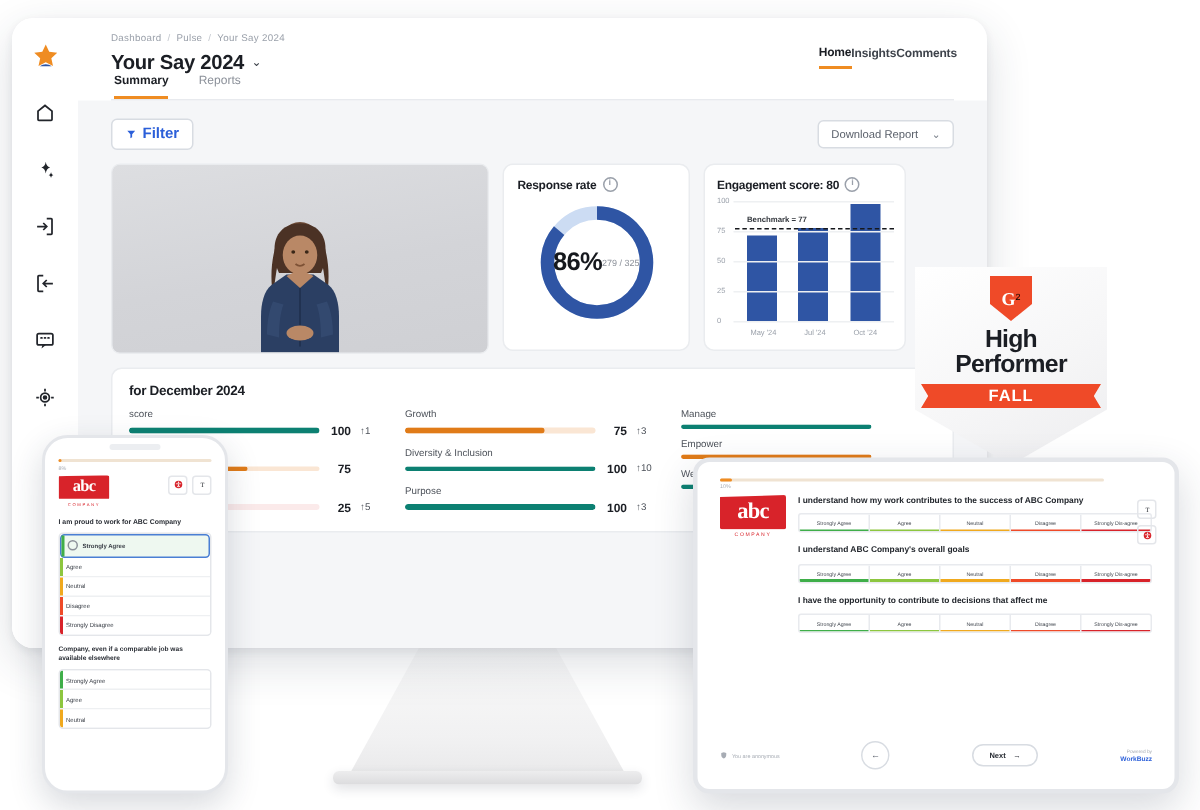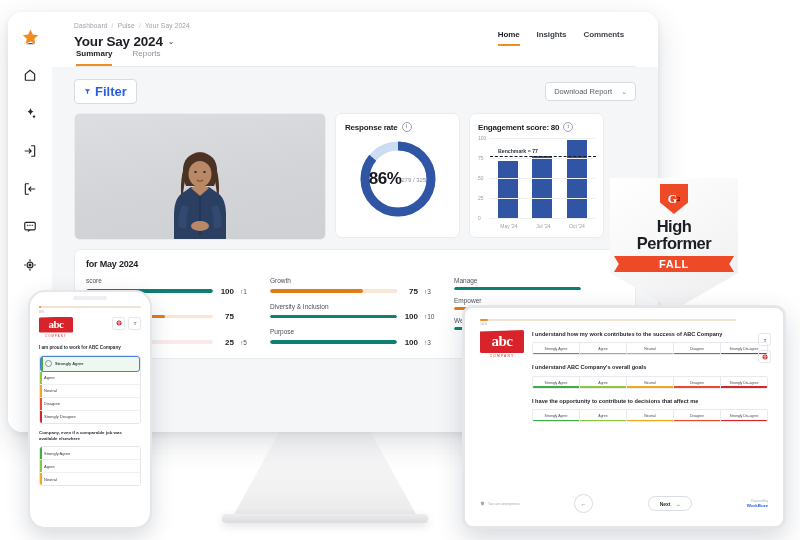--- a/index.html
+++ b/index.html
@@ -42,35 +42,35 @@
 
   
   .app{position:absolute;left:44px;top:0;right:0;bottom:0;background:#f5f6f8;}
   .topbar{background:#fff;padding:10px 22px 0 22px;}
   .crumb{font-size:6.5px;color:#9aa0aa;letter-spacing:.2px;}
   .crumb span{color:#9aa0aa;}
   .crumb .sep{padding:0 4px;color:#c3c7ce;}
   .title-row{display:flex;align-items:center;gap:5px;margin-top:5px;}
   .title{font-size:13.5px;font-weight:bold;color:#1b1e24;letter-spacing:-.2px;}
   .title-caret{font-size:8px;color:#3a3f47;}
-  .topnav{position:absolute;right:34px;top:18px;display:flex;gap:17px;align-items:flex-start;}
+  .topnav{position:absolute;right:20px;top:18px;display:flex;align-items:center;}
   .topnav-item{font-size:8px;font-weight:bold;color:#3e434b;padding-bottom:5px;letter-spacing:-.1px;}
   .topnav-item.active{color:#1b1e24;border-bottom:2px solid #ef8c22;}
 
   .tabs{display:flex;gap:20px;margin-top:0;padding-left:2px;}
   .tab{font-size:8px;color:#8b9099;padding-bottom:6px;}
   .tab.active{color:#1b1e24;font-weight:bold;border-bottom:2.5px solid #ef8c22;}
   .tabs-rule{height:1px;background:#e8eaee;margin:0 0 0 0;}
 
   .content{padding:12px 22px 0 22px;}
   .row1{display:flex;align-items:center;justify-content:space-between;}
   .filter-btn{
     display:inline-flex;align-items:center;gap:4px;
     border:1px solid #d8dce2;border-radius:4px;background:#fff;
-    padding:4px 9px;font-size:13px;font-weight:bold;color:#2b5fd9;
+    padding:4px 9px;font-size:10px;font-weight:bold;color:#2b5fd9;
   }
   .dl-btn{
     display:inline-flex;align-items:flex-end;gap:9px;
     border:1px solid #d8dce2;border-radius:4px;background:#fff;
     padding:4px 8px;font-size:7.5px;color:#5b616b;
   }
   .dl-caret{font-size:7px;color:#7b818b;}
 
   .cards{display:flex;gap:9px;margin-top:9px;}
   .card{background:#fff;border:1px solid #eaecef;border-radius:7px;}
@@ -361,21 +361,21 @@
                   <div class="ytick" style="top: 40px;">50</div>
                   <div class="gridline" style="top: 20px;"></div>
                   <div class="ytick" style="top: 20px;">75</div>
                   <div class="gridline" style="top: 0px;"></div>
                   <div class="ytick" style="top: 0px;">100</div>
                 </div>
             </div>
           </div>
 
           <div class="scores">
-            <div class="scores-title">for May 2024</div>
+            <div class="scores-title">for December 2024</div>
             <div class="score-cols" id="score-cols">
                 <div class="score-col">
                   <div class="score-item">
                     <div class="score-name">score</div>
                     <div class="score-line">
                       <div class="track" style="background: rgb(230, 242, 240);">
                         <div class="fill" style="width: 100%; background: rgb(12, 128, 114);"></div>
                       </div>
                       <div class="score-val">100</div>
                       <div class="score-delta">↑1</div>

